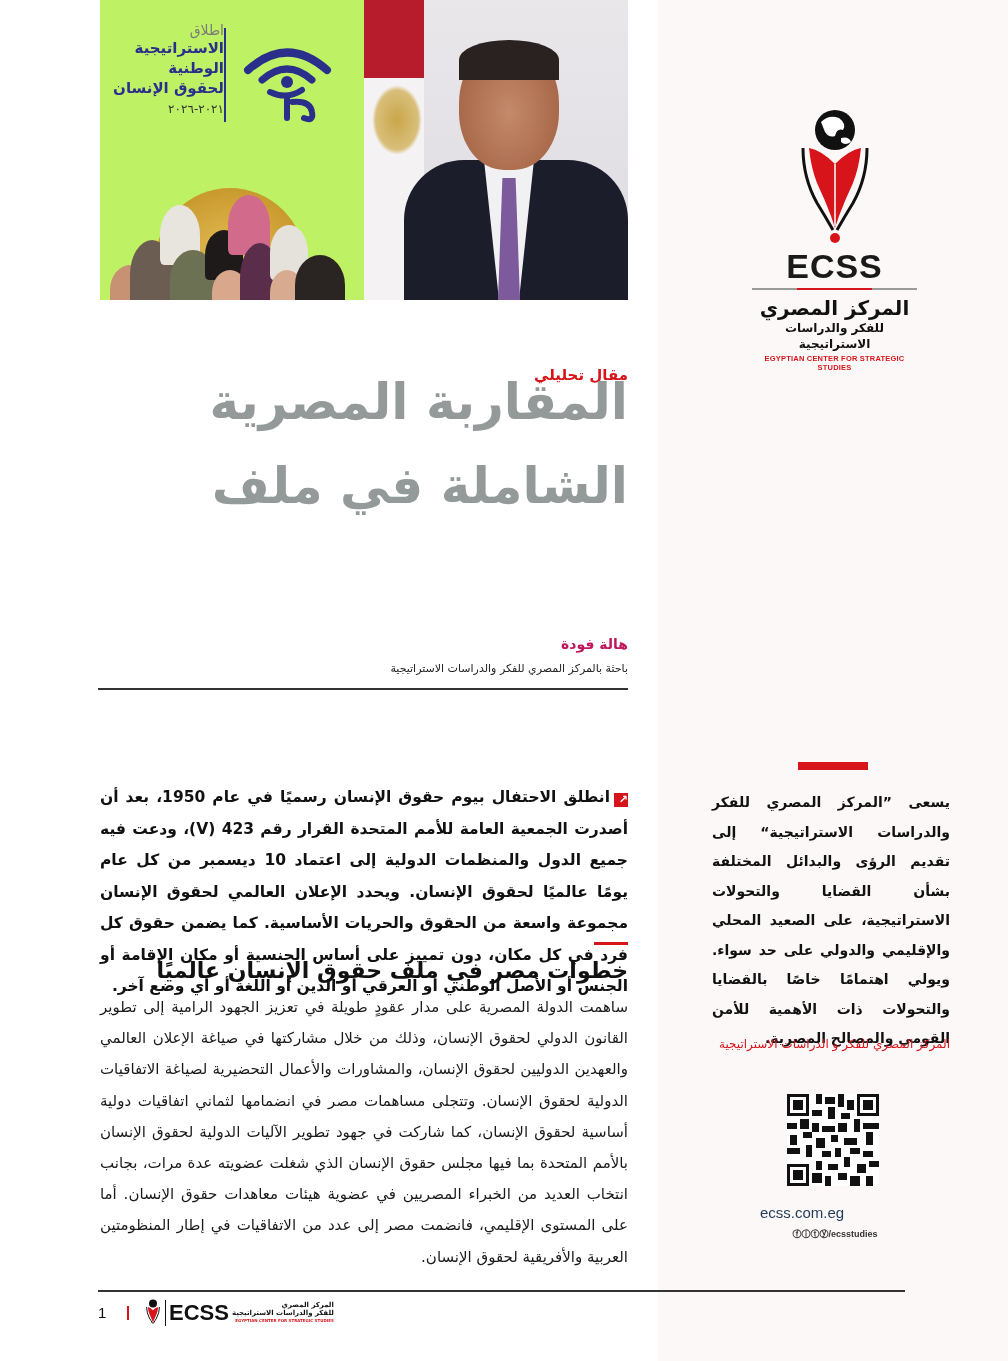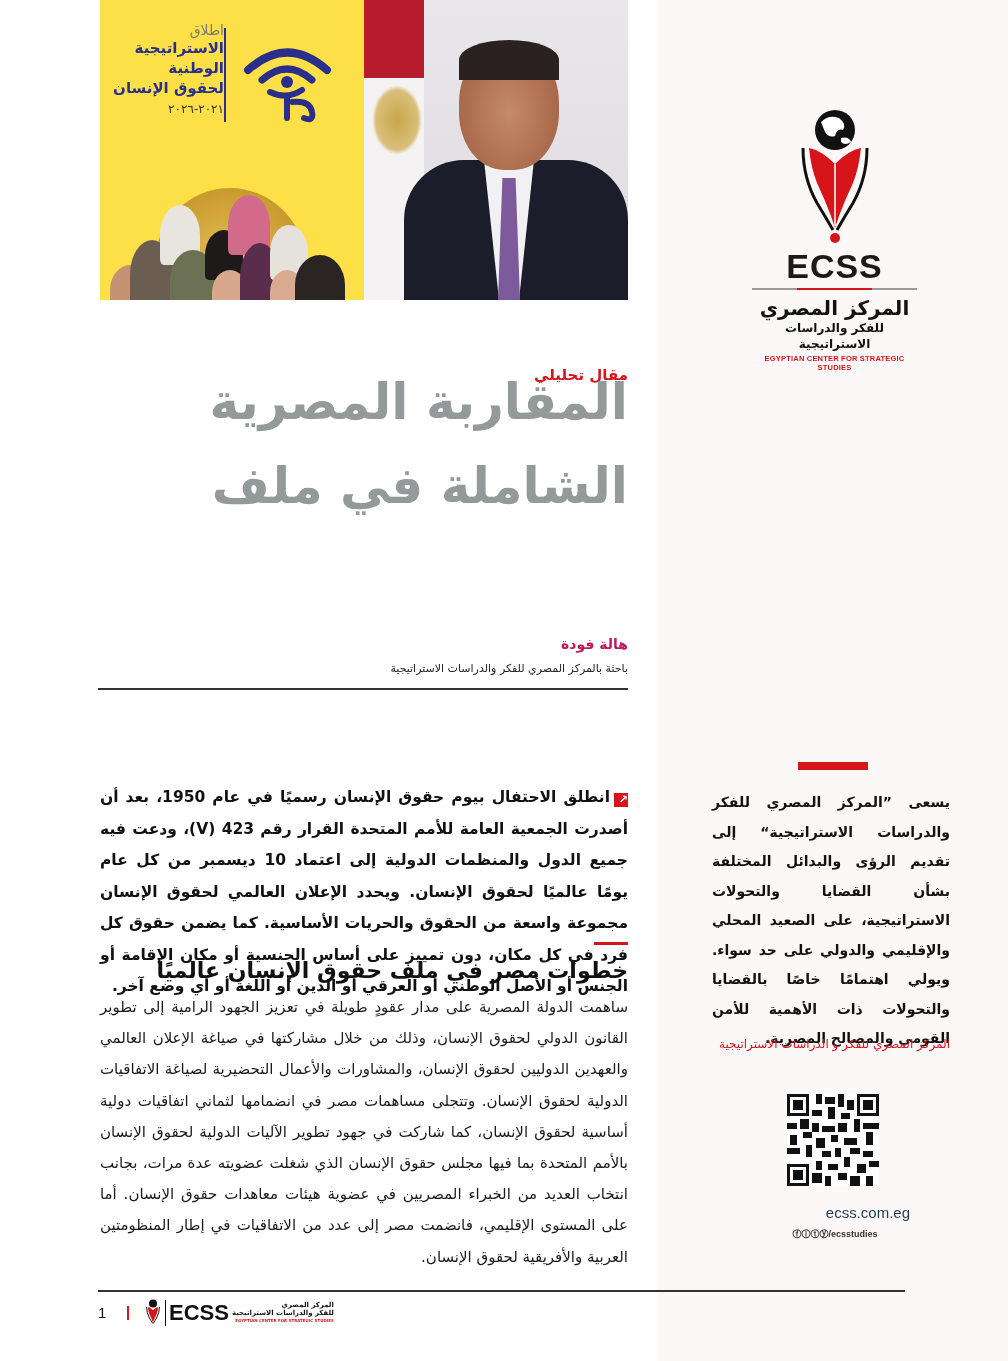--- a/index.html
+++ b/index.html
@@ -3,21 +3,21 @@
 <meta charset="utf-8">
 <style>
   * { box-sizing: border-box; margin: 0; padding: 0; }
   html, body { width: 1008px; height: 1361px; background: #ffffff; overflow: hidden; }
   body { position: relative; font-family: "DejaVu Sans", sans-serif; color: #1a1a1a; }
 
   .sidebar-bg { position: absolute; left: 658px; top: 0; width: 350px; height: 1361px; background: #fdf8f8; }
 
   
   .hero { position: absolute; left: 100px; top: 0; width: 528px; height: 300px; overflow: hidden; }
-  .hero-left { position: absolute; left: 0; top: 0; width: 264px; height: 300px; background: #fde047; }
+  .hero-left { position: absolute; left: 0; top: 0; width: 264px; height: 300px; background: #bef264; }
   .hero-right { position: absolute; left: 264px; top: 0; width: 264px; height: 300px; background: linear-gradient(180deg,#e9e7ea 0%,#dddbe0 100%); }
   .launch-text { position: absolute; right: 140px; top: 22px; text-align: right; direction: rtl; color: #2b2f8c; }
   .launch-small { font-size: 14px; color: #7a7a7a; }
   .launch-big { font-size: 15px; font-weight: bold; line-height: 20px; color: #2b2f8c; }
   .launch-years { font-size: 12px; color: #333; margin-top: 4px; letter-spacing: 1px; }
   .hero-divider { position: absolute; left: 124px; top: 28px; width: 2px; height: 94px; background: #2b2f8c; }
   .eye-logo { position: absolute; left: 140px; top: 40px; width: 95px; height: 85px; }
   .people-sun { position: absolute; left: 55px; top: 188px; width: 150px; height: 150px; border-radius: 50%; background: radial-gradient(circle,#e6c15a 0%,#c99a2e 70%); }
   .people-group { position: absolute; left: 0; top: 215px; width: 264px; height: 90px; }
   .person { position: absolute; border-radius: 50% 50% 10% 10%; }
@@ -55,21 +55,21 @@
   .red-dash { position: absolute; left: 594px; top: 942px; width: 34px; height: 3px; background: #d7141a; }
   .section-head { position: absolute; right: 380px; top: 958px; direction: rtl; font-weight: bold; font-size: 22px; color: #111; text-align: right; }
   .body-text { position: absolute; left: 100px; top: 992px; width: 528px; direction: rtl; text-align: justify; text-align-last: right; font-size: 15px; line-height: 31.2px; color: #1a1a1a; }
 
   
   .side-dash { position: absolute; left: 798px; top: 762px; width: 70px; height: 8px; background: #d7141a; }
   .side-text { position: absolute; left: 712px; top: 788px; width: 238px; direction: rtl; text-align: justify; text-align-last: right; font-weight: bold; font-size: 14px; line-height: 29.5px; color: #111; }
   .side-source { position: absolute; right: 58px; top: 1037px; direction: rtl; font-size: 12px; color: #d7141a; }
 
   .qr { position: absolute; left: 787px; top: 1094px; width: 92px; height: 92px; }
-  .site { position: absolute; left: 760px; top: 1204px; width: 150px; text-align: right; font-family: "Liberation Sans", sans-serif; font-size: 15px; color: #1f3b57; }
+  .site { position: absolute; left: 760px; top: 1204px; width: 150px; text-align: left; font-family: "Liberation Sans", sans-serif; font-size: 15px; color: #1f3b57; }
   .social { position: absolute; left: 760px; top: 1228px; width: 150px; text-align: center; font-family: "Liberation Sans", sans-serif; font-size: 9px; color: #333; font-weight: bold; }
 
   
   .footer-rule { position: absolute; left: 98px; top: 1290px; width: 807px; height: 2px; background: #333; }
   .page-num { position: absolute; left: 98px; top: 1304px; font-family: "Liberation Sans", sans-serif; font-size: 15px; color: #111; }
   .footer-sep { position: absolute; left: 127px; top: 1306px; width: 2px; height: 14px; background: #d7141a; }
   .footer-logo { position: absolute; left: 144px; top: 1298px; height: 30px; display: flex; align-items: center; gap: 3px; }
   .footer-ecss { font-family: "Liberation Sans", sans-serif; font-weight: bold; font-size: 22px; color: #111; border-left: 1px solid #111; padding-left: 3px; }
   .footer-ar { direction: rtl; font-size: 7px; font-weight: bold; line-height: 8px; color: #111; text-align: right; }
   .footer-ar .en { color: #d7141a; font-size: 4px; }

